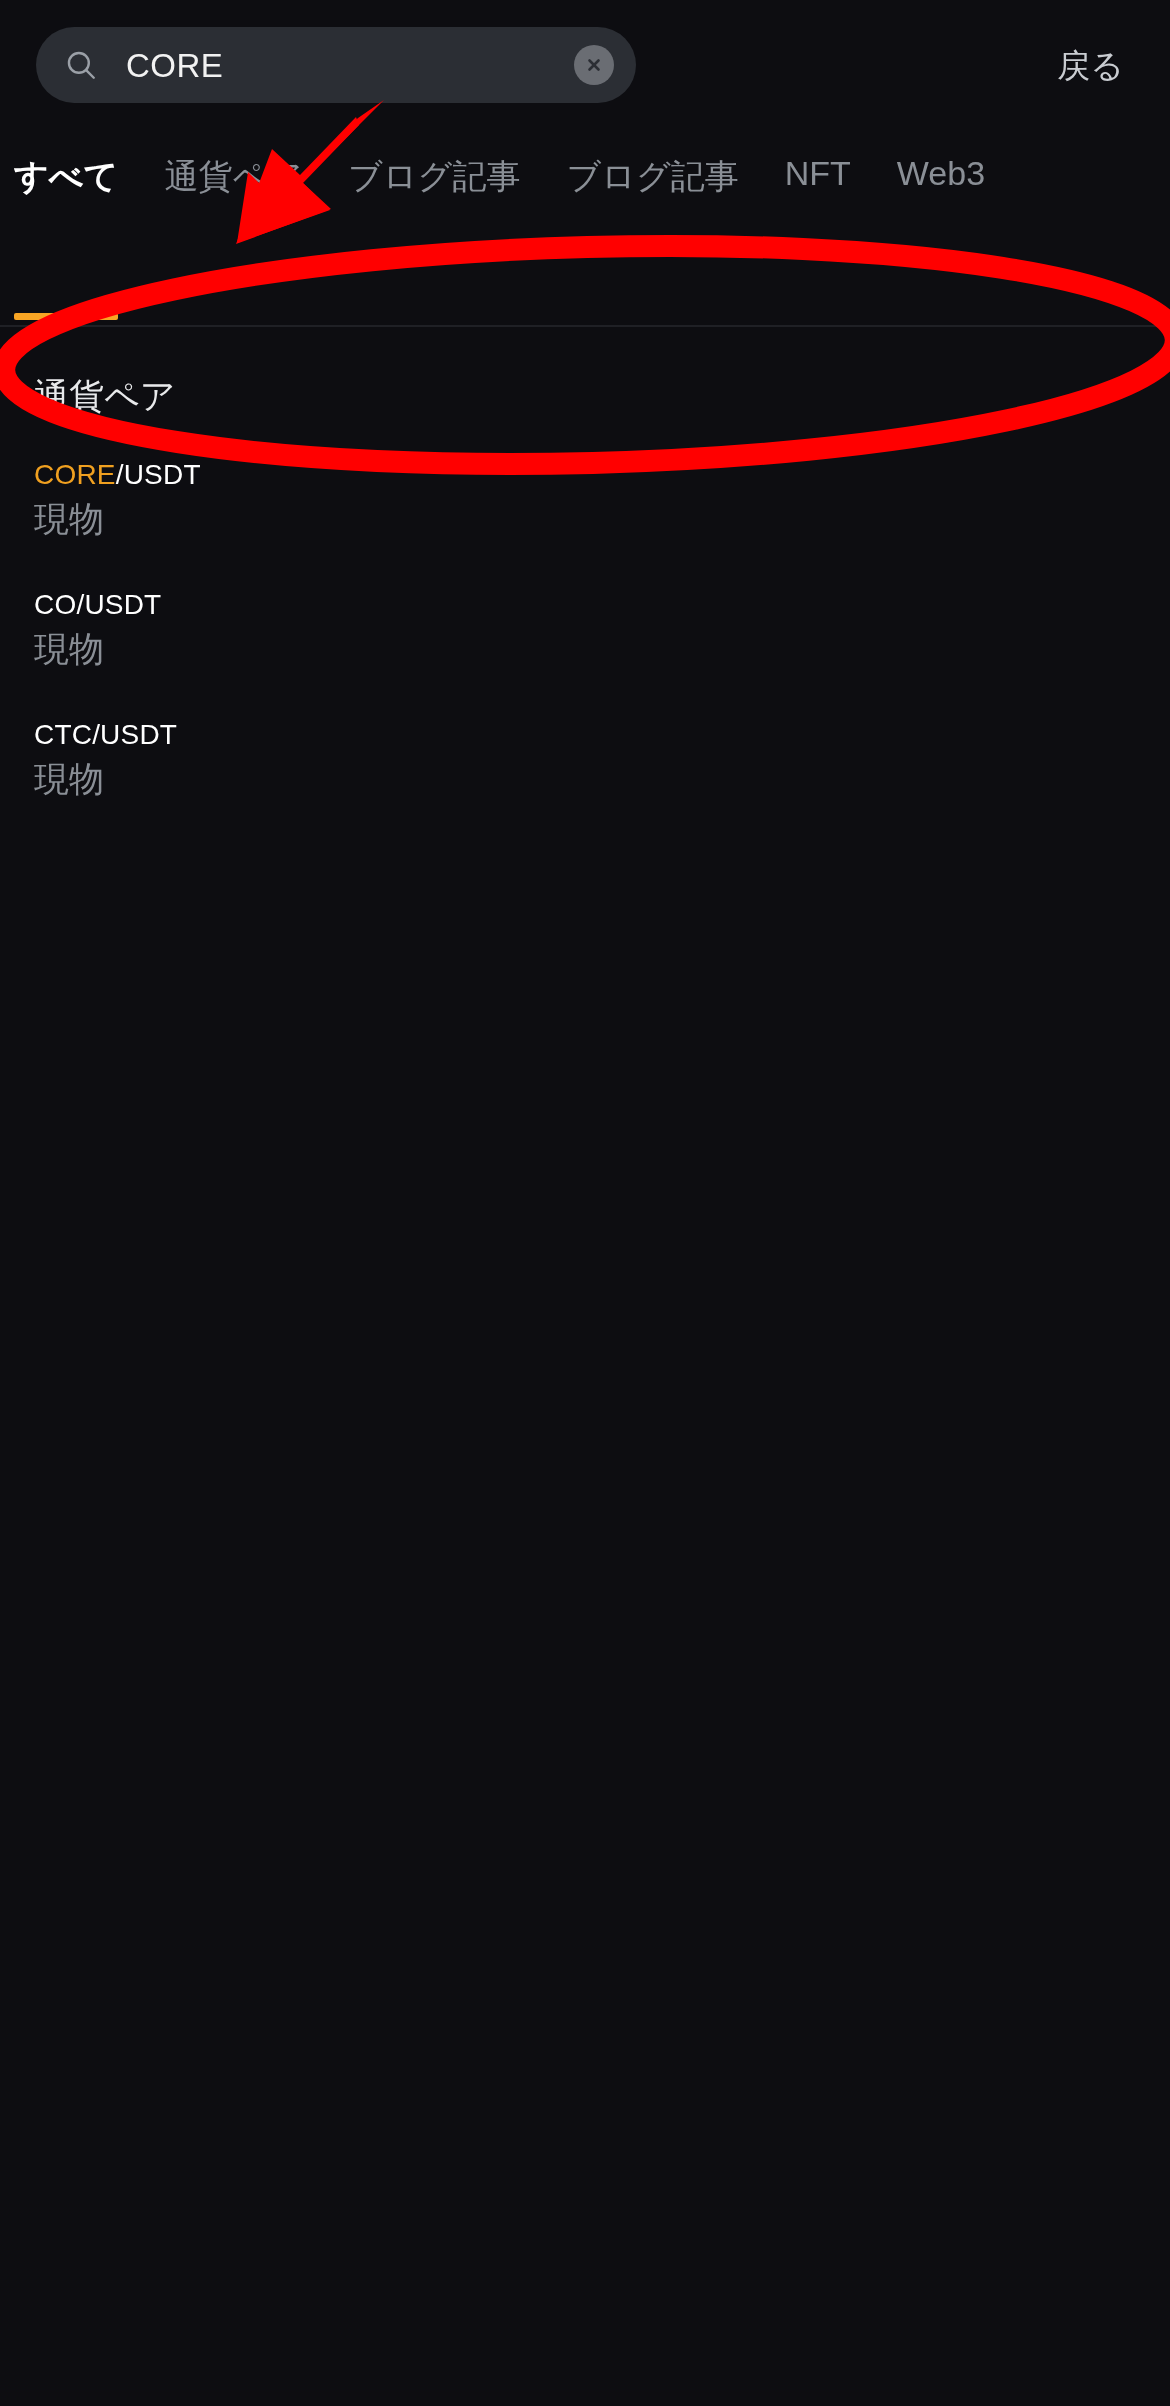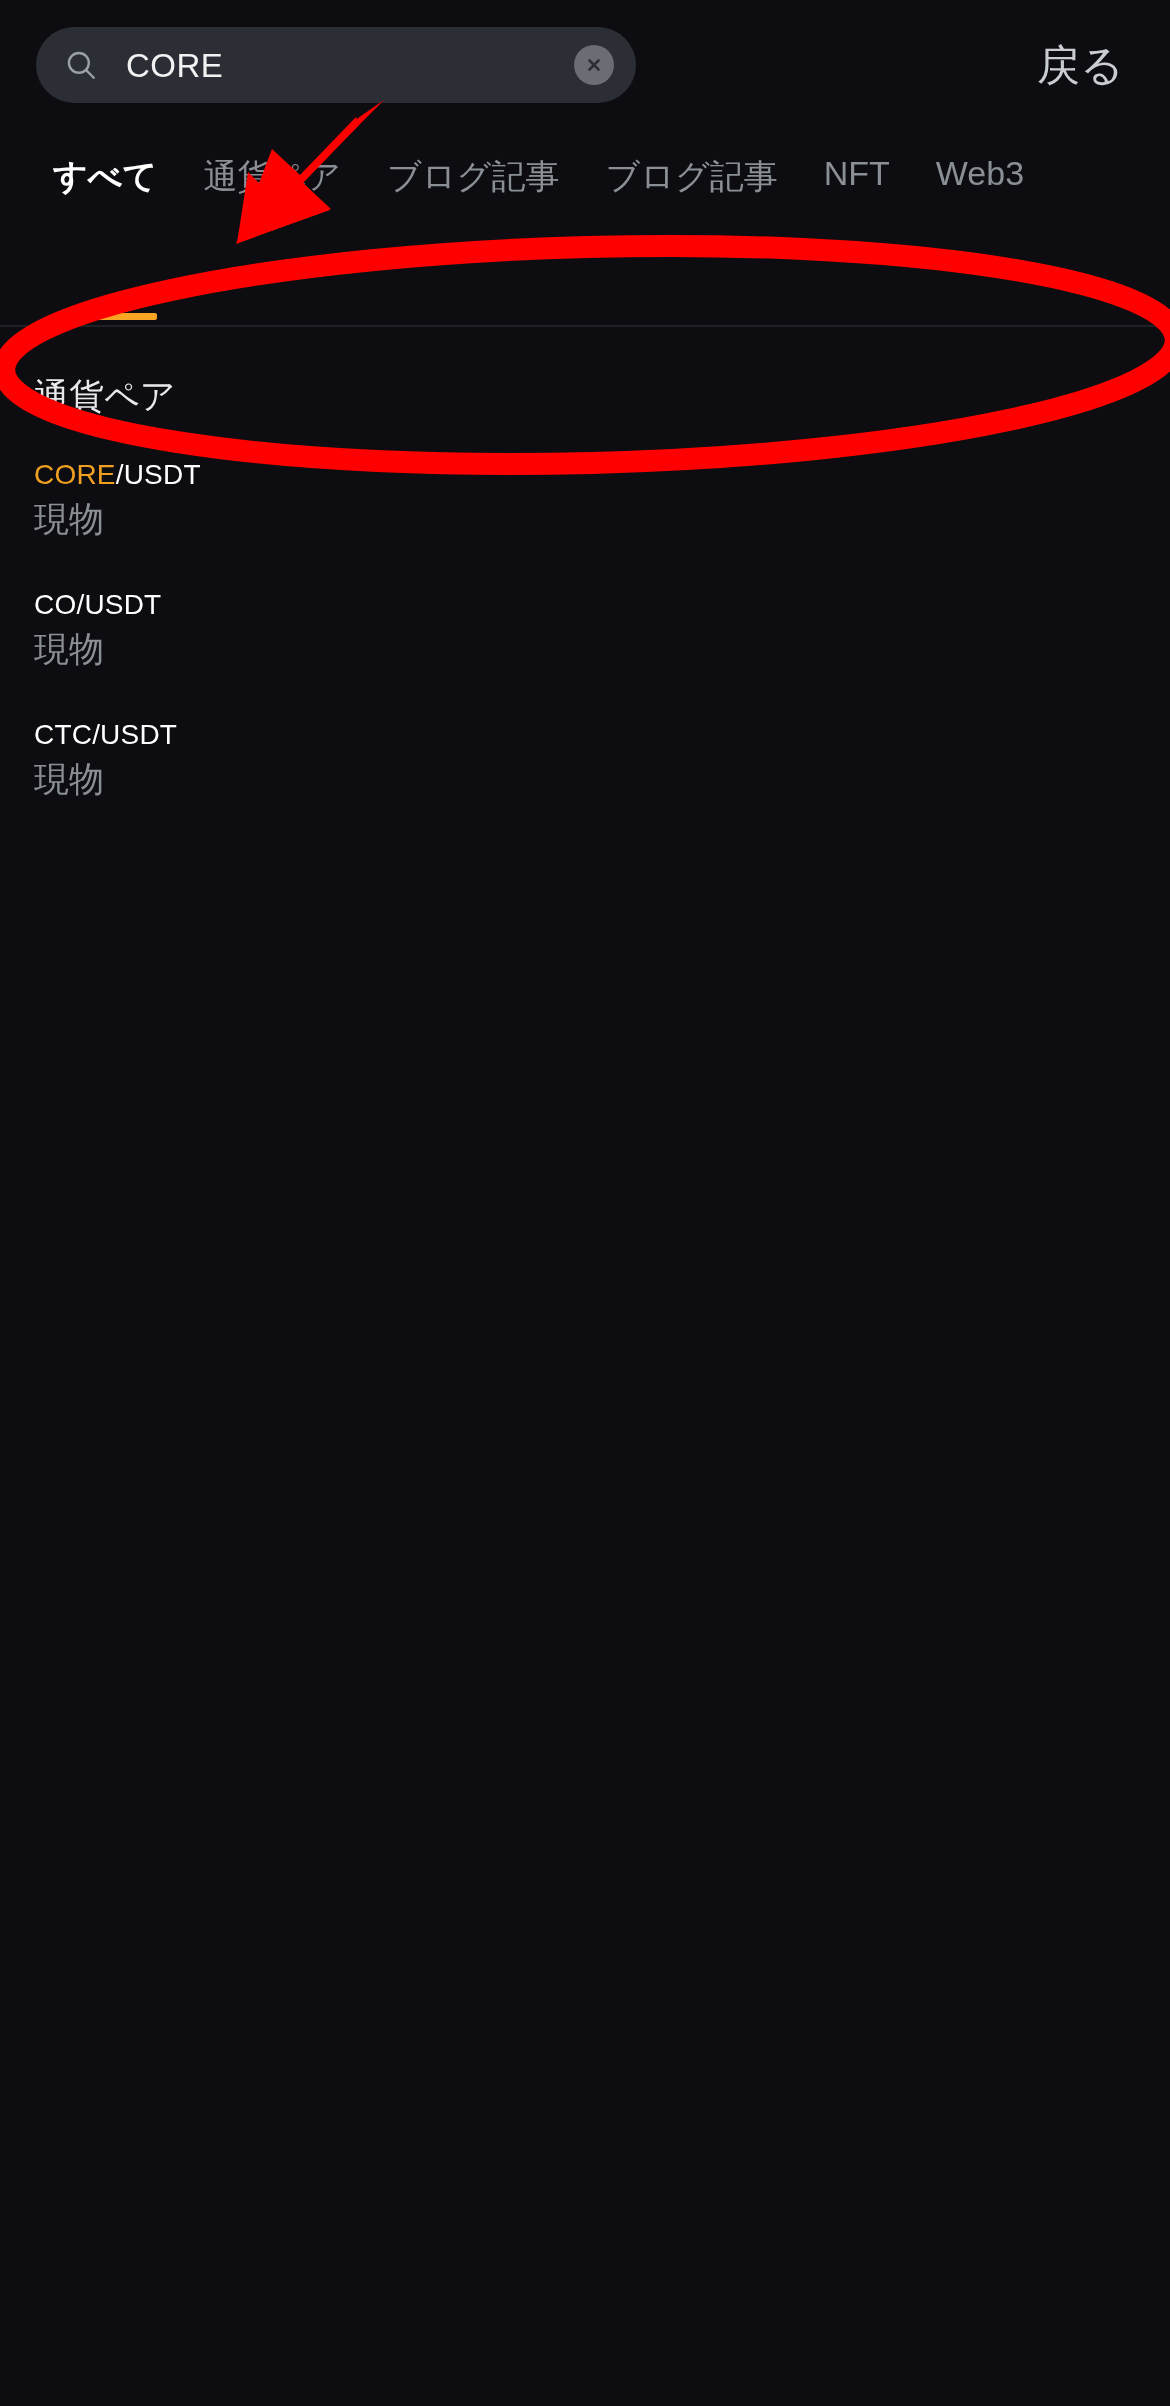--- a/index.html
+++ b/index.html
@@ -56,34 +56,34 @@
     background:#6a6d73;
     display:flex;
     align-items:center;
     justify-content:center;
   }
   .clear-btn svg { display:block; }
   .back-btn {
     margin-left:auto;
     padding-left:34px;
     padding-right:10px;
-    font-size:43px;
+    font-size:33px;
     color:#c9ccd1;
     white-space:nowrap;
     line-height:1;
   }
 
   
   .tabs {
     position:absolute;
     left:0; top:132px;
     width:1170px; height:194px;
     display:flex;
     align-items:flex-start;
-    padding:0 0 0 53px;
+    padding:0 0 0 14px;
   }
   .tab {
     position:relative;
     height:100%;
     padding:0 0 0 0;
     margin-right:46px;
     font-size:34px;
     color:#8a8f96;
     white-space:nowrap;
     padding-top:22px;

